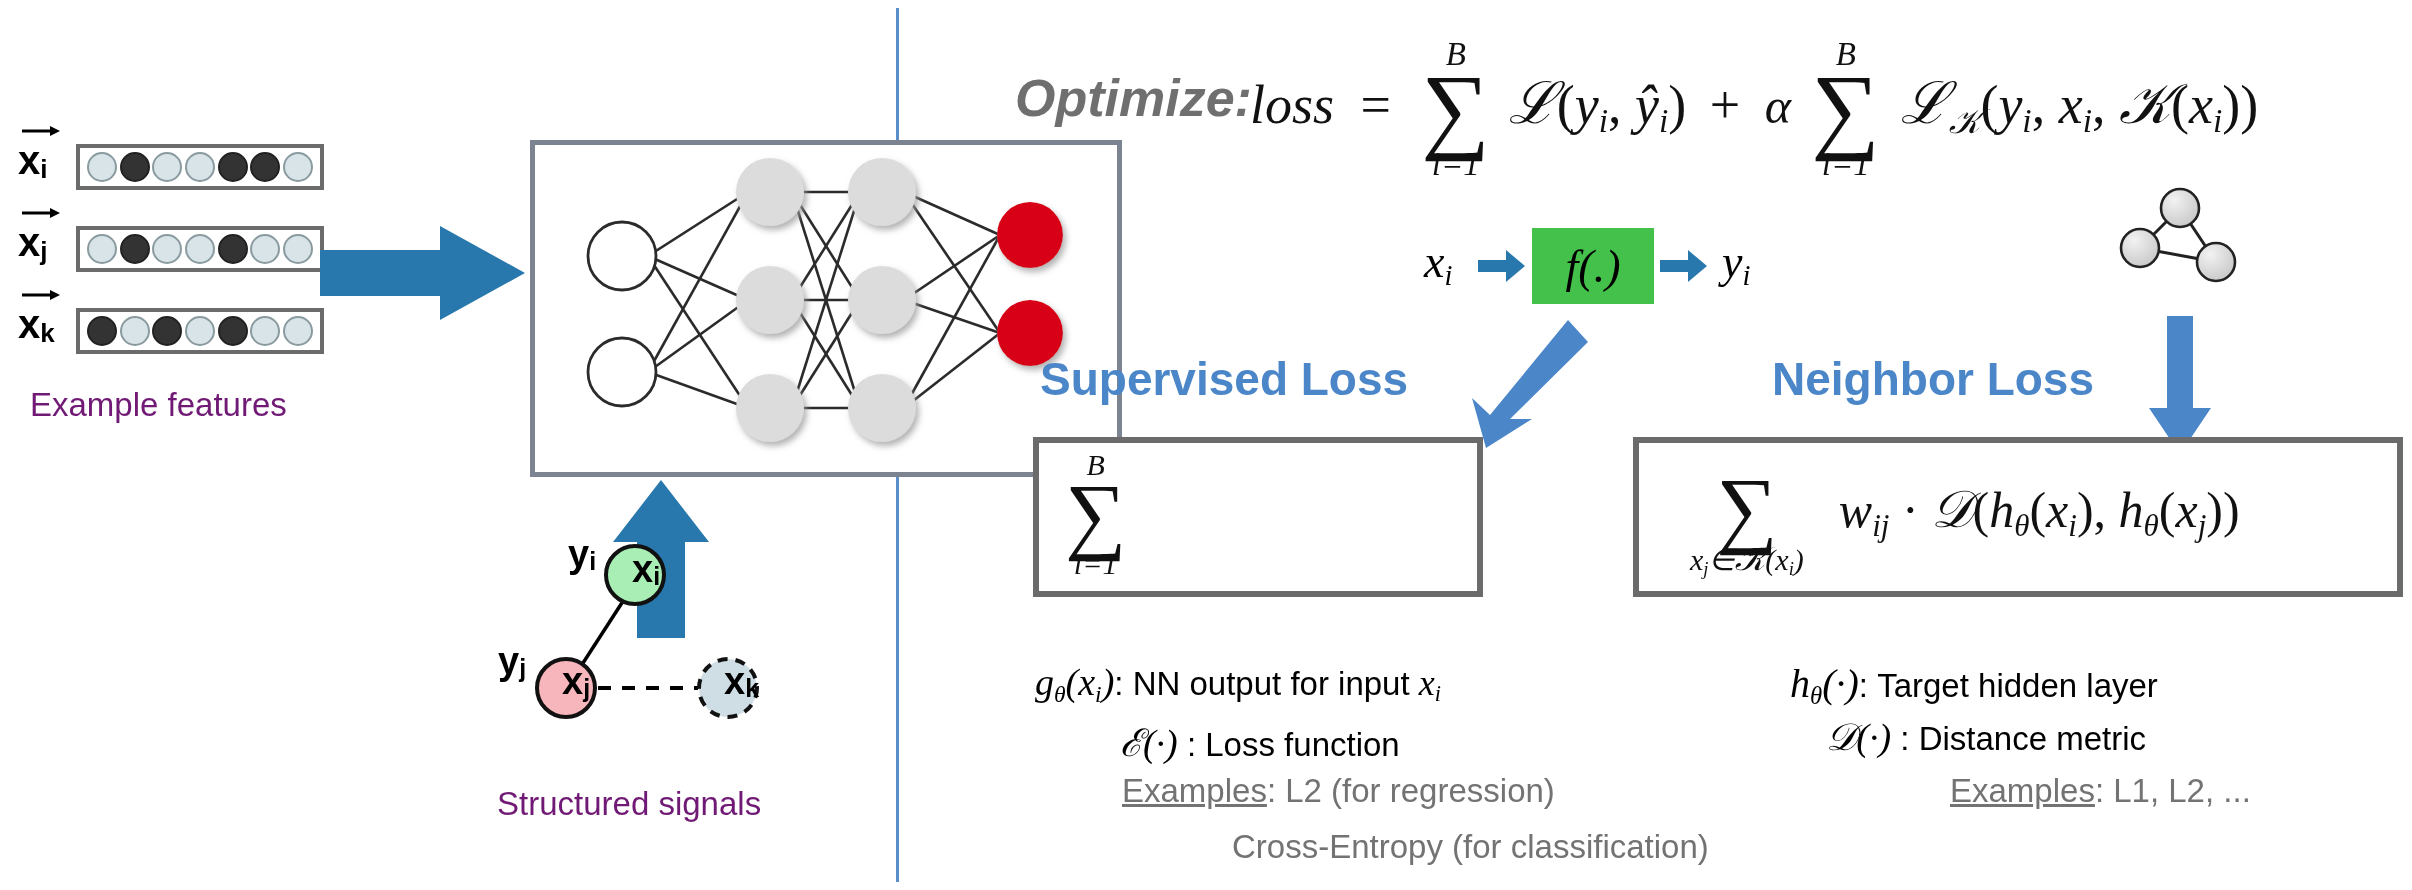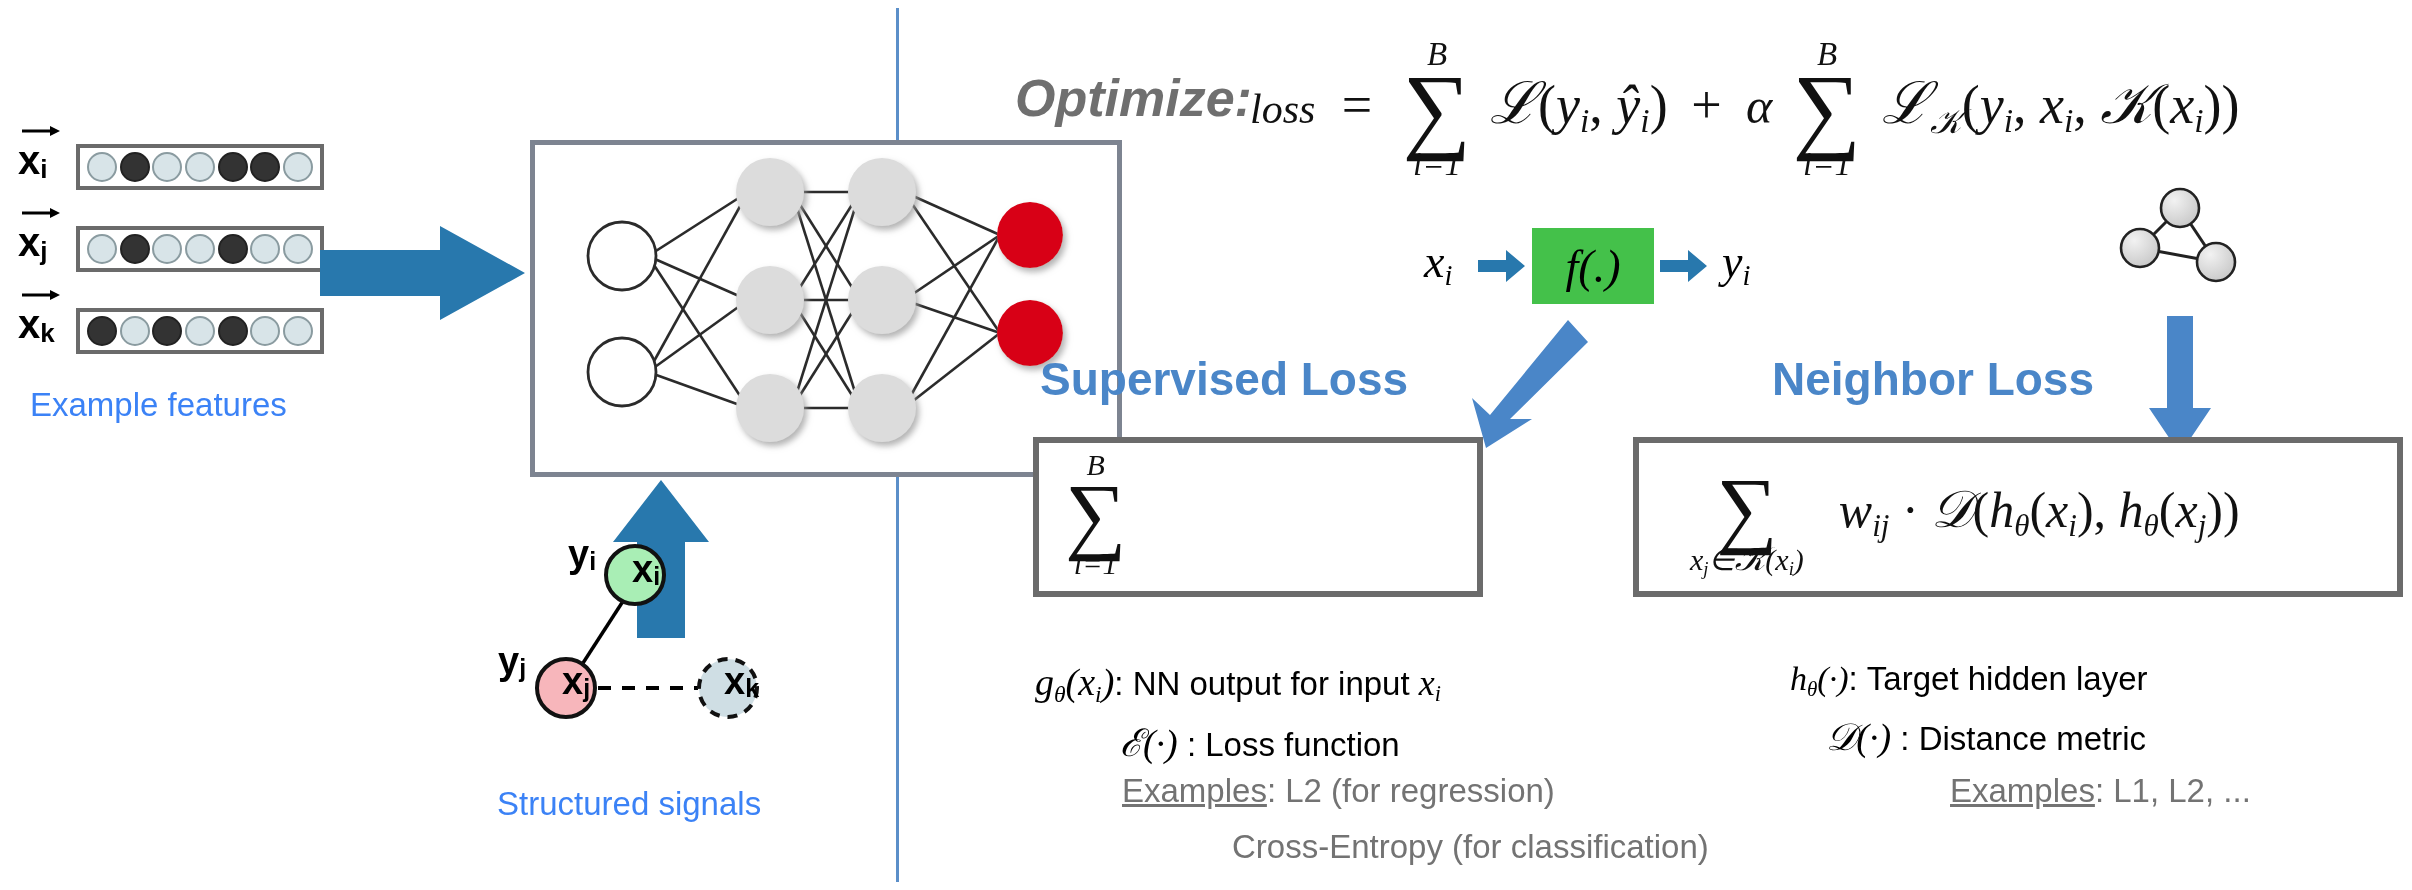--- a/index.html
+++ b/index.html
@@ -18,21 +18,21 @@
   .vec-arrowbar{position:absolute;left:2px;top:-16px;width:40px;height:12px;}
 
   .vec-box{position:absolute;border:4px solid #6b6b6b;background:#fff;
            box-sizing:border-box;display:flex;align-items:center;
            justify-content:space-between;padding:0 7px;}
   .cell{width:30px;height:30px;border-radius:50%;border:2px solid #777;
         box-sizing:border-box;}
   .cell.on{background:#333333;border-color:#222;}
   .cell.off{background:#d8e4e8;border-color:#8a9ba0;}
 
-  .plain-caption{font-size:33px;color:#3b82f6;font-family:"Liberation Sans",sans-serif;}
+  .plain-caption{font-size:33px;color:#701a75;font-family:"Liberation Sans",sans-serif;}
 
   
   .blue{fill:#2878ad;}
   .blue2{fill:#4a86c8;}
 
   
   #nn-box{left:530px;top:140px;width:592px;height:337px;
           border:5px solid #7d8491;background:#fff;box-sizing:border-box;}
 
   
@@ -223,21 +223,21 @@
 <div class="abs node-lbl" style="left:562px;top:660px;"><span>x</span><span class="sub">j</span></div>
 <div class="abs node-lbl" style="left:724px;top:660px;"><span>x</span><span class="sub">k</span></div>
 <div class="abs node-lbl" style="left:568px;top:533px;"><span>y</span><span class="sub">i</span></div>
 <div class="abs node-lbl" style="left:498px;top:640px;"><span>y</span><span class="sub">j</span></div>
 
 <div class="abs plain-caption" style="left:497px;top:785px;">Structured signals</div>
 
 <div class="abs" id="optimize-word">Optimize:</div>
 
 <div class="abs eq" id="main-eq">
-  <span class="mathit" style="font-size:42px;">loss</span>
+  <span class="mathit" style="font-size:54px;">loss</span>
   <span class="mathrm" style="font-size:54px;padding:0 12px;">=</span>
   <span class="sumwrap" style="margin:0 4px;">
     <span class="lim" style="font-size:33px;">B</span>
     <span class="sig" style="font-size:96px;">∑</span>
     <span class="lim" style="font-size:33px;">i=1</span>
   </span>
   <span class="mathrm" style="font-size:54px;">
     <span class="cal" style="font-size:58px;">ℒ</span><span class="mathrm">(</span><span class="mathit">y</span><span class="mathit sub-s">i</span><span class="mathrm">,&nbsp;</span><span class="mathit">ŷ</span><span class="mathit sub-s">i</span><span class="mathrm">)</span>
   </span>
   <span class="mathrm" style="font-size:54px;padding:0 10px;">+</span>
@@ -320,20 +320,20 @@
 </div>
 <div class="legend" style="left:1120px;top:715px;">
   <span class="m" style="font-size:38px;"><span class="cal">ℰ</span><span class="mathrm">(·)</span></span><span> : </span><span>Loss function</span>
 </div>
 <div class="legend green" style="left:1122px;top:772px;">
   <span class="uline">Examples</span><span>: L2 (for regression)</span>
 </div>
 <div class="legend green" style="left:1232px;top:828px;">Cross-Entropy (for classification)</div>
 
 <div class="legend" style="left:1790px;top:660px;">
-  <span class="m" style="font-size:34px;"><span class="mathit">h</span><span class="mathit sub-s">θ</span><span class="mathrm">(·)</span></span><span>: </span><span>Target hidden layer</span>
+  <span class="m" style="font-size:40px;"><span class="mathit">h</span><span class="mathit sub-s">θ</span><span class="mathrm">(·)</span></span><span>: </span><span>Target hidden layer</span>
 </div>
 <div class="legend" style="left:1826px;top:715px;">
   <span class="m" style="font-size:38px;"><span class="cal">𝒟</span><span class="mathrm">(·)</span></span><span> : </span><span>Distance metric</span>
 </div>
 <div class="legend green" style="left:1950px;top:772px;">
   <span class="uline">Examples</span><span>: L1, L2, ...</span>
 </div>
 
 </body></html>

